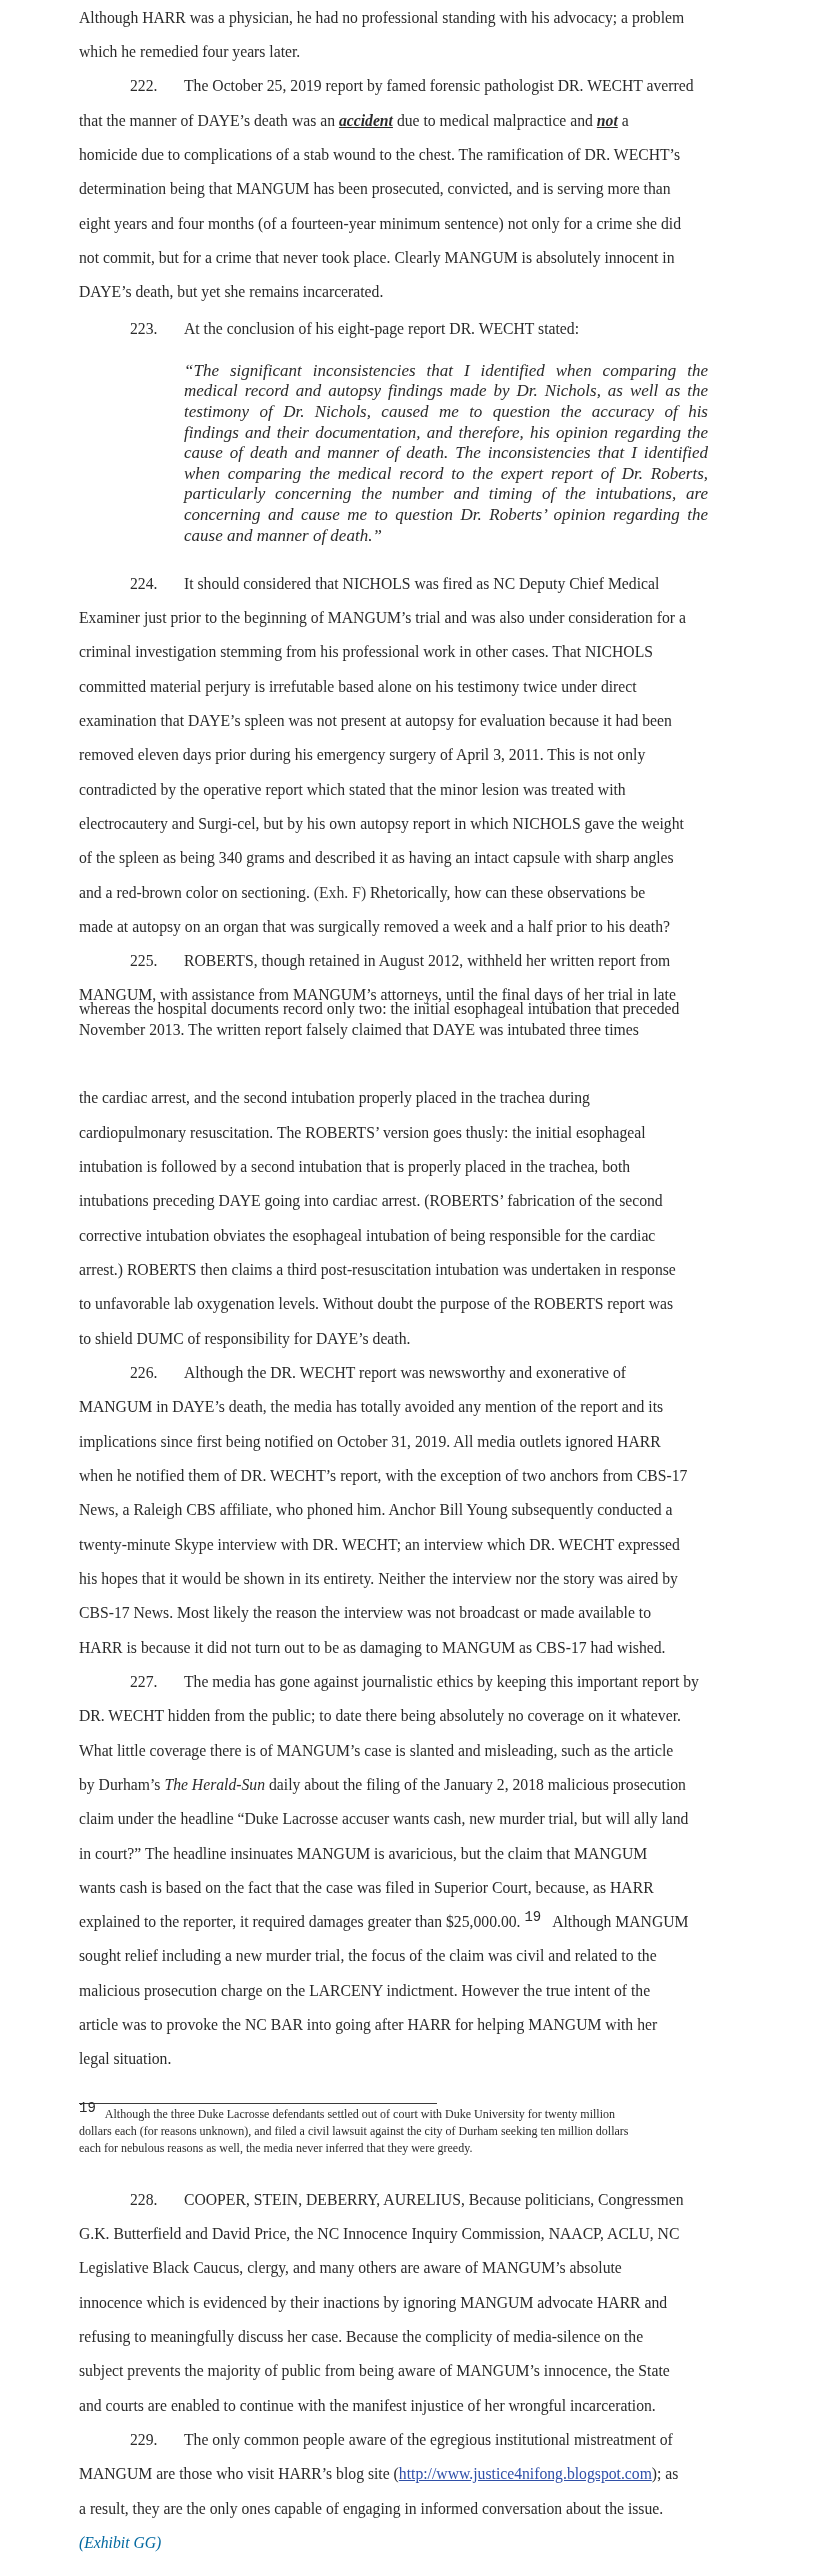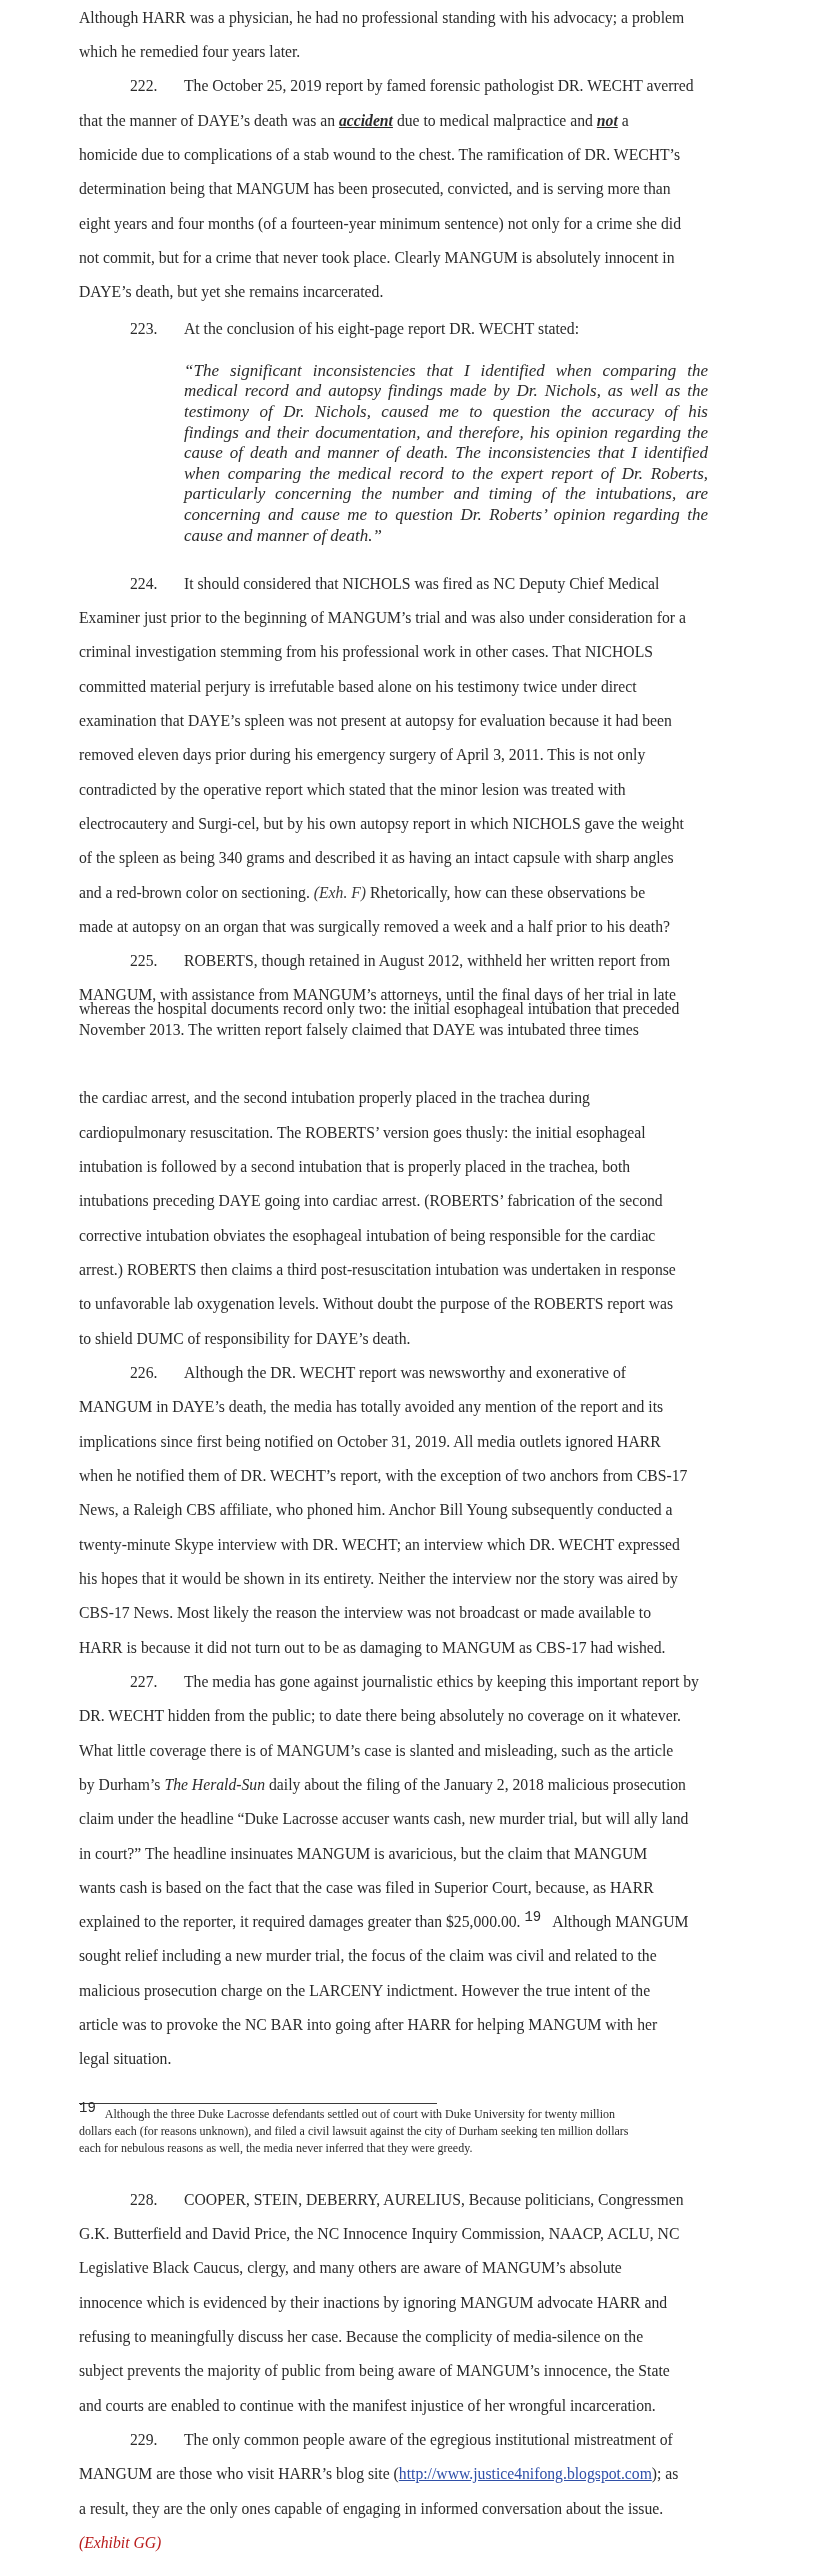--- a/index.html
+++ b/index.html
@@ -8,22 +8,22 @@
   .line { position: absolute; left: 79px; white-space: nowrap; font-size: 15.7px; line-height: 19.6px; }
   .pnum { position: absolute; left: 130px; font-size: 15.7px; line-height: 19.6px; }
   .indent { left: 184px; }
   .bq { position: absolute; left: 184px; width: 524px; font-size: 17px; line-height: 19.6px;
         text-align: justify; text-align-last: justify; white-space: normal; font-style: italic; }
   .bq.last { text-align-last: left; }
   .fn { position: absolute; left: 79px; width: 628px; font-size: 12px; line-height: 15.7px; white-space: nowrap; }
   .sep { position: absolute; left: 79px; top: 2103px; width: 358px; height: 1px; background: #3a3a3a; }
   sup { font-size: 14px; vertical-align: 5.9px; line-height: 0; font-family: Liberation Mono, monospace; }
   .link { color: #2f4fa8; text-decoration: underline; }
-  .exhibit { color: #b91c1c; font-style: italic; }
-  .exh-f { font-style: italic; color: #3d3d3d; }
+  .exhibit { color: #0369a1; font-style: italic; }
+  .exh-f { color: #3d3d3d; }
   em.b { font-weight: bold; font-style: italic; text-decoration: underline; }
   i { font-style: italic; }
 </style>
 </head>
 <body>
 
 <div class="line" style="top:7.8px">Although HARR was a physician, he had no professional standing with his advocacy; a problem</div>
 <div class="line" style="top:42px">which he remedied four years later.</div>
 
 <div class="pnum" style="top:76px">222.</div>

